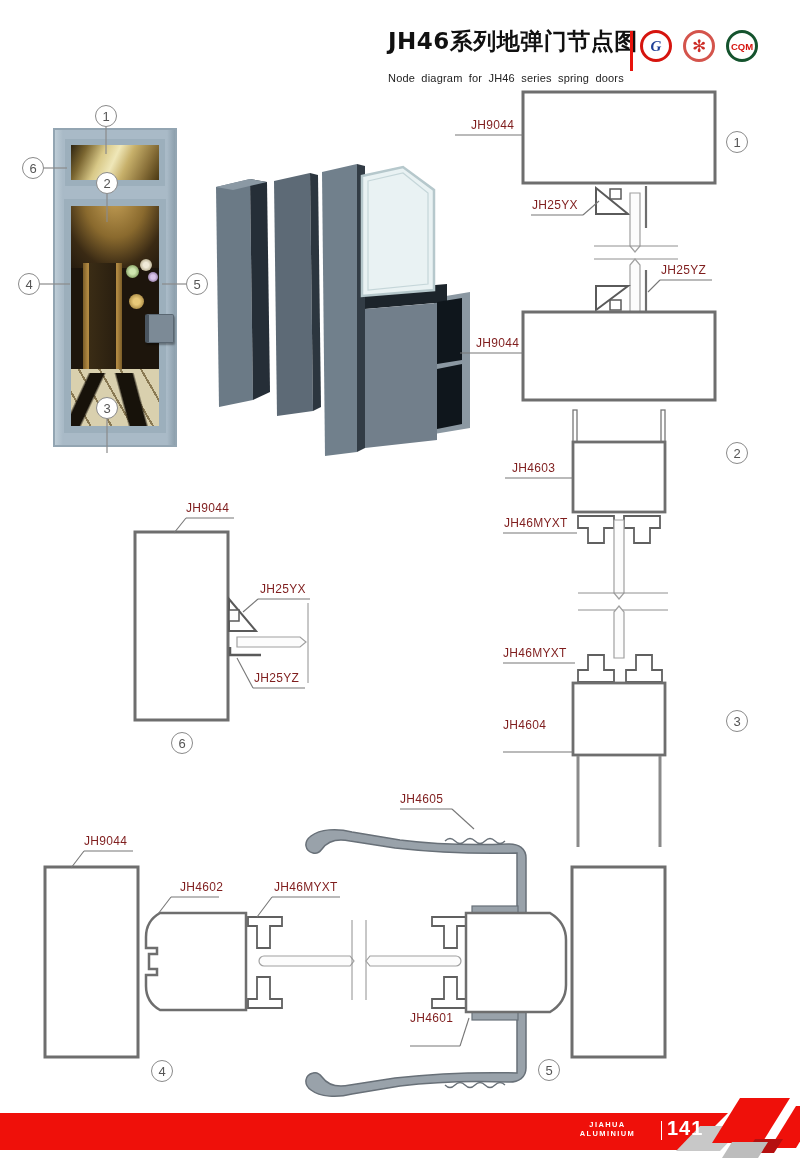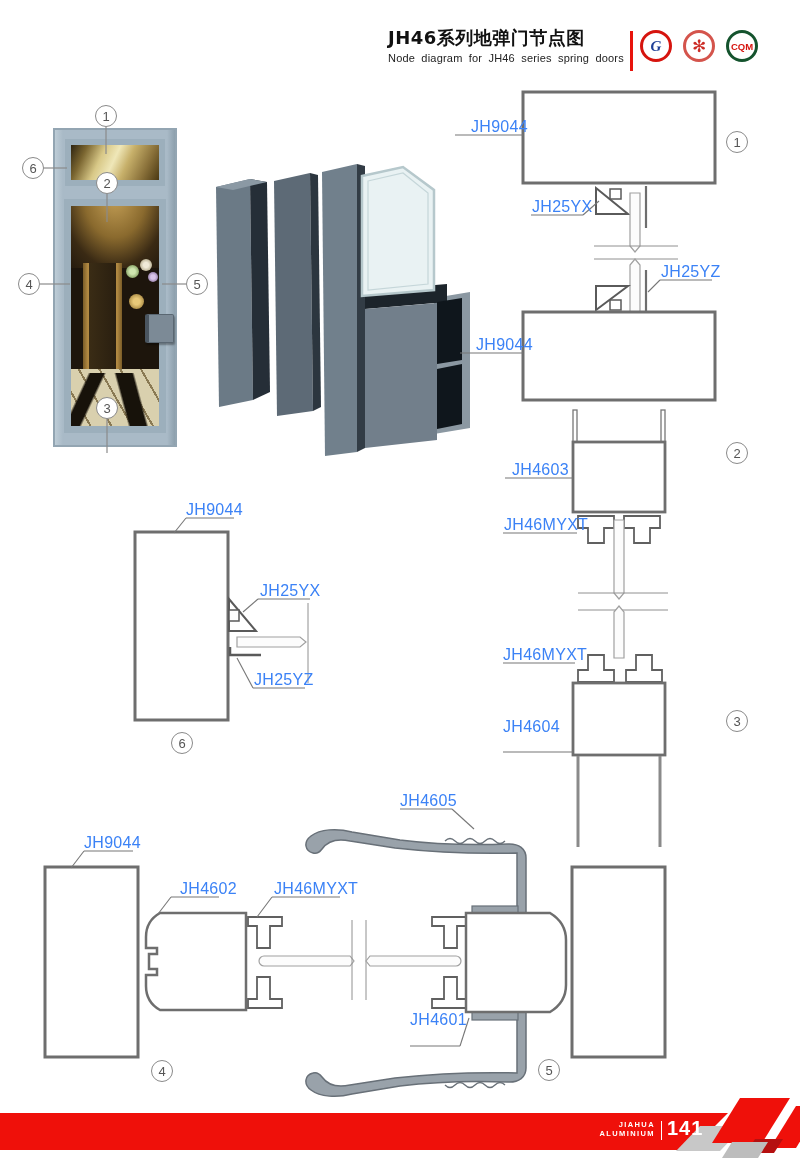--- a/index.html
+++ b/index.html
@@ -1,22 +1,22 @@
 <!DOCTYPE html>
 <html><head>
 <meta charset="utf-8">
 <style>
   html,body{margin:0;padding:0;background:#fff;}
   .page{position:relative;width:800px;height:1167px;background:#fff;overflow:hidden;
         font-family:"Liberation Sans","DejaVu Sans",sans-serif;}
   
   .header-title{position:absolute;left:388px;top:26px;width:240px;z-index:3;}
-  .title-cn{font-size:18px;font-weight:bold;color:#111;white-space:nowrap;letter-spacing:.5px;
+  .title-cn{font-size:23px;font-weight:bold;color:#111;white-space:nowrap;letter-spacing:.5px;
             font-family:"DejaVu Sans","Liberation Sans",sans-serif;}
-  .title-en{font-size:11px;color:#222;margin-top:2px;white-space:nowrap;word-spacing:3px;letter-spacing:.2px;}
+  .title-en{font-size:11px;color:#222;margin-top:15px;white-space:nowrap;word-spacing:3px;letter-spacing:.2px;}
   .header-divider{position:absolute;left:630px;top:31px;width:3px;height:40px;background:#e8130c;z-index:3;}
   .logos{position:absolute;left:640px;top:30px;display:flex;gap:11px;z-index:3;}
   .logo{width:32px;height:32px;border-radius:50%;display:flex;align-items:center;justify-content:center;box-sizing:border-box;}
   .logo1{border:3px solid #d6140e;color:#1e3f96;font-weight:bold;font-style:italic;font-size:15px;
          font-family:"Liberation Serif",serif;}
   .logo2{border:3px solid #d4544c;color:#cc2b24;font-size:17px;}
   .logo3{border:3px solid #14532d;color:#d6140e;font-weight:bold;font-size:9.5px;letter-spacing:0;}
   
   .door-photo{position:absolute;left:53px;top:128px;width:124px;height:319px;z-index:1;
       background:linear-gradient(90deg,#c3d1da 0%,#a9bac7 8%,#a9bac7 92%,#8699a6 100%);
@@ -37,25 +37,25 @@
       background:linear-gradient(75deg,transparent 55%,#17120a 57%,#17120a 70%,transparent 72%),
                  linear-gradient(115deg,transparent 20%,#17120a 22%,#17120a 32%,transparent 34%);}
   .door-handle{position:absolute;left:92px;top:186px;width:24px;height:27px;background:#7c8a96;
       border:1px solid #5a6772;border-left:4px solid #4a5560;border-radius:2px;box-shadow:1px 2px 2px rgba(0,0,0,.35);}
   
   .drawing{position:absolute;left:0;top:0;z-index:2;pointer-events:none;}
   
   .callout{position:absolute;width:22px;height:22px;border-radius:50%;border:1.5px solid #8a8a8a;
       background:#fff;color:#555;font-size:13px;display:flex;align-items:center;justify-content:center;
       z-index:3;box-sizing:border-box;}
-  .plabel{position:absolute;font-size:16px;color:#3b82f6;z-index:3;white-space:nowrap;letter-spacing:.3px;}
+  .plabel{position:absolute;font-size:12px;color:#7f1d1d;z-index:3;white-space:nowrap;letter-spacing:.3px;}
   
   .footer-band{position:absolute;left:0;top:1113px;width:800px;height:37px;background:#ef100a;
       clip-path:polygon(0 0,728px 0,691px 37px,0 37px);z-index:1;}
-  .footer-brand{position:absolute;left:560px;top:1120px;width:95px;text-align:right;color:#fff;
+  .footer-brand{position:absolute;left:560px;top:1120px;width:95px;text-align:center;color:#fff;
       font-size:7.5px;font-weight:bold;letter-spacing:1.4px;line-height:9px;z-index:3;}
   .footer-sep{position:absolute;left:661px;top:1121px;width:1px;height:19px;background:#fff;z-index:3;}
   .footer-page{position:absolute;left:667px;top:1117px;color:#fff;font-size:20px;font-weight:bold;z-index:3;letter-spacing:1px;text-align:center;}
 </style>
 </head>
 <body>
 
 <div class="page">
 
   <div class="header-title">

